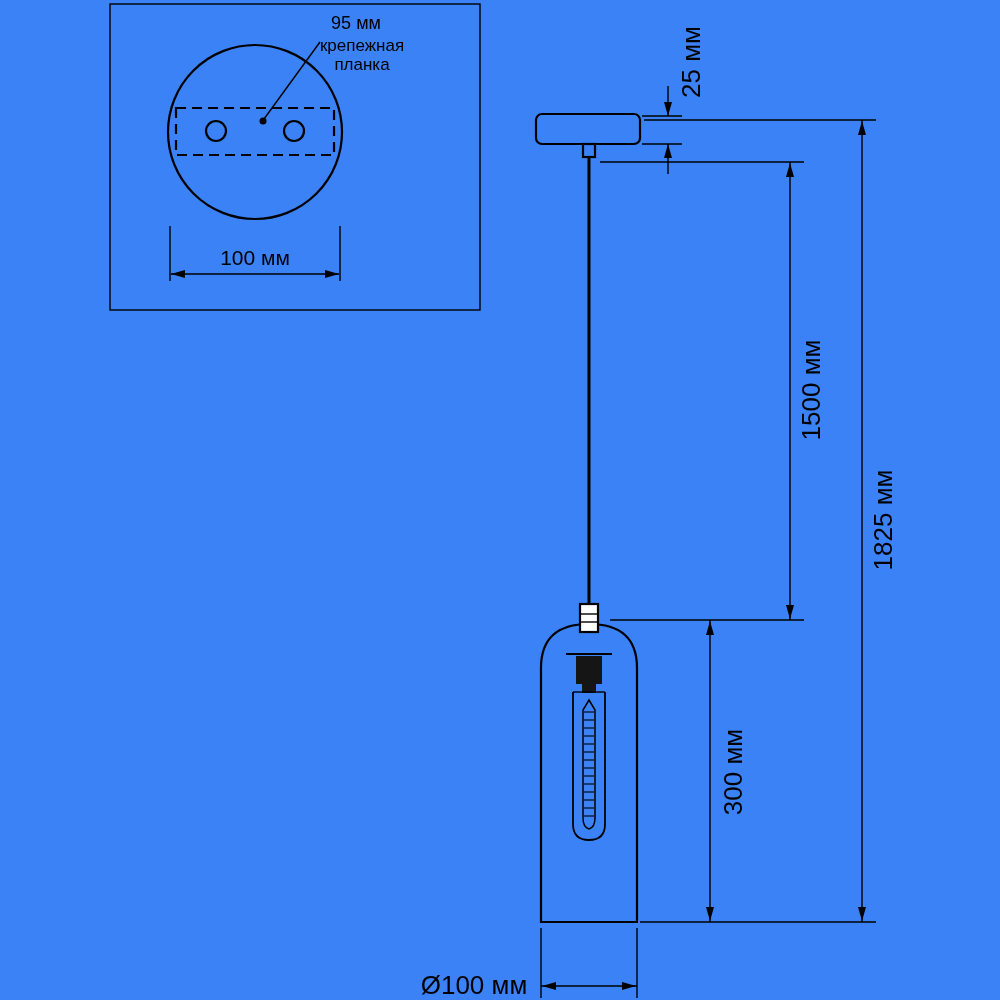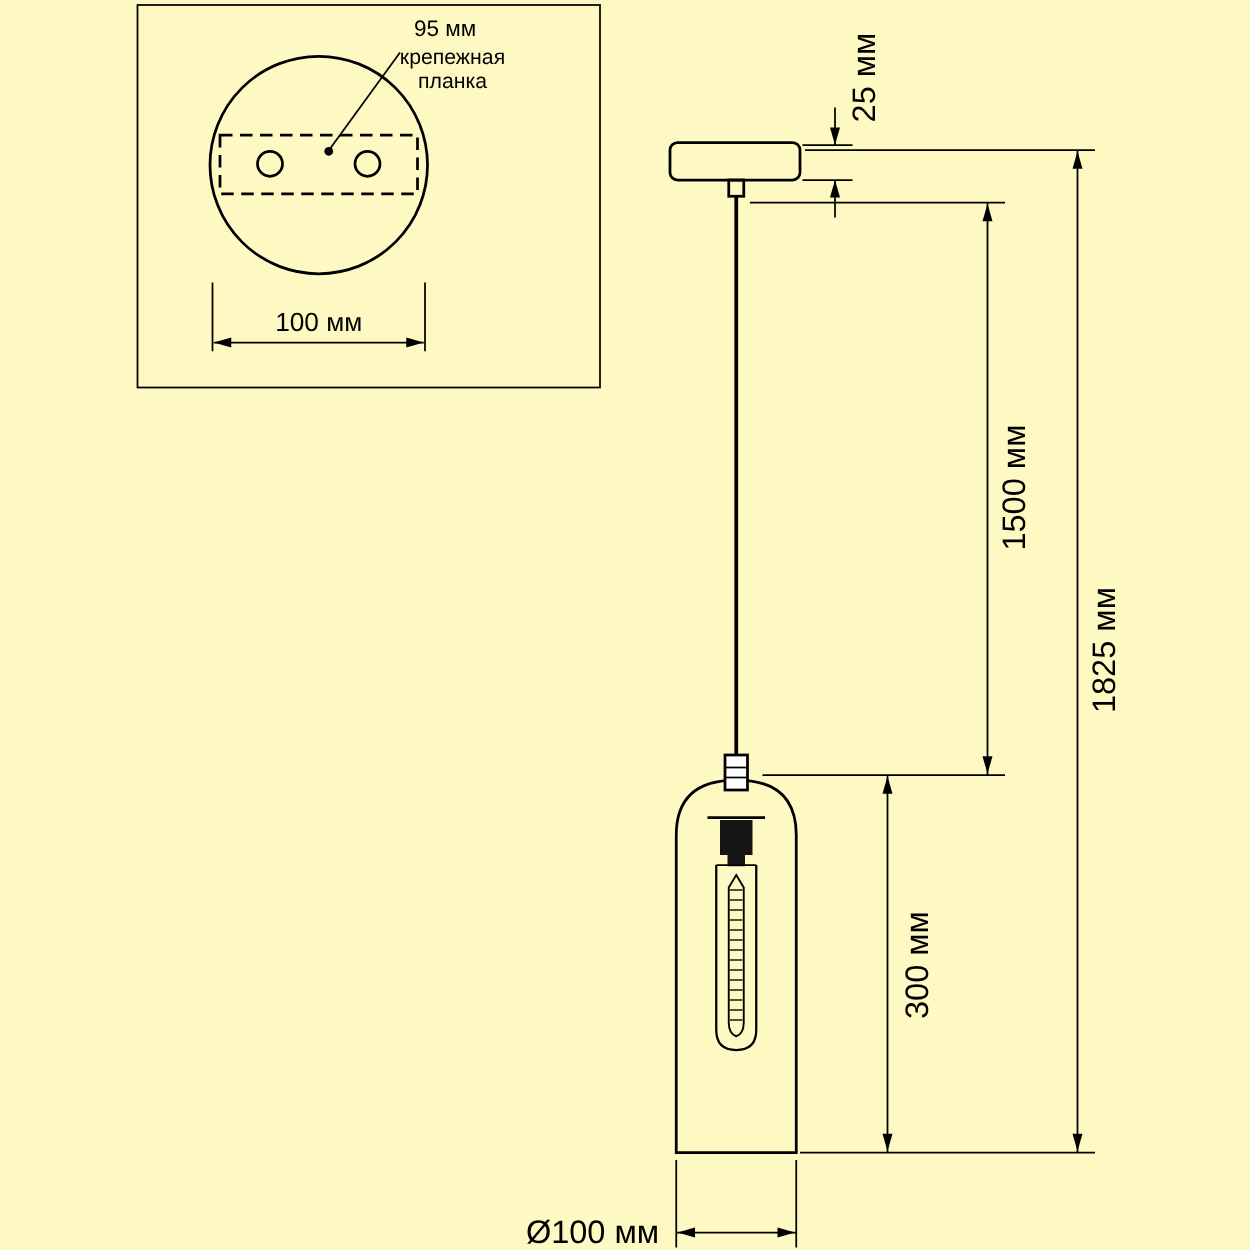--- a/index.html
+++ b/index.html
@@ -4,21 +4,21 @@
 <style>
   html, body {
     margin: 0;
     padding: 0;
     background: #ffffff;
   }
   .canvas {
     width: 1000px;
     height: 1000px;
     position: relative;
-    background: #fef9c3;
+    background: #3b82f6;
     overflow: hidden;
   }
   svg {
     display: block;
   }
   svg text {
     font-family: "Liberation Sans", sans-serif;
     fill: #000000;
   }
   .lbl-s { font-size: 17px; }

